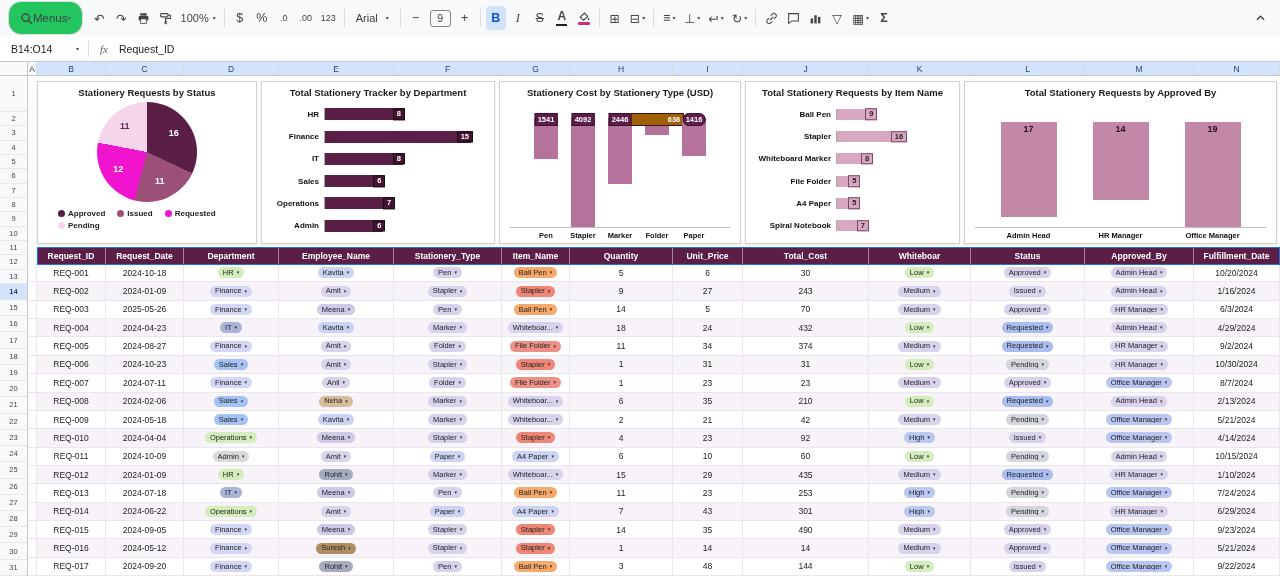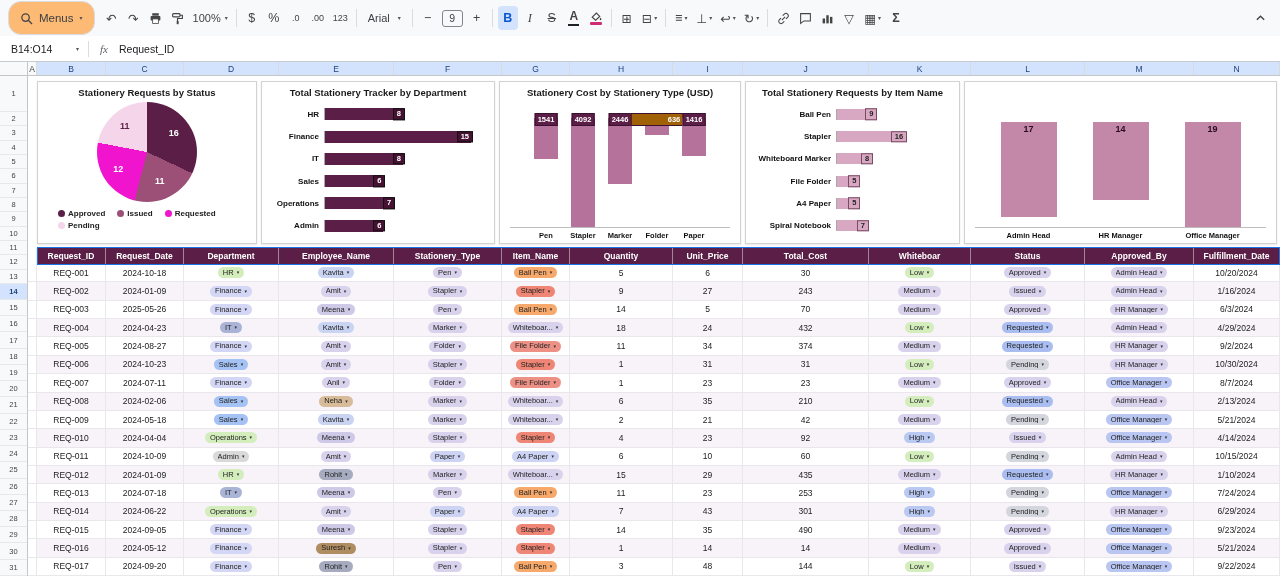--- a/index.html
+++ b/index.html
@@ -4,21 +4,21 @@
 <style>
   *{box-sizing:border-box;margin:0;padding:0}
   html,body{width:1280px;height:576px;overflow:hidden}
   body{font-family:"Liberation Sans","DejaVu Sans",sans-serif;background:#fff;color:#202124}
   :root{--cols:69px 78px 95px 115px 108px 68px 103px 70px 126px 102px 114px 109px minmax(0,1fr);
         --theme:#5b1e46;--selbg:#d3e3fd;--selblue:#1a73e8}
   .app{width:1280px;height:576px;display:flex;flex-direction:column}
 
   
   .toolbar{height:36px;flex:none;display:flex;align-items:center;gap:2px;padding:0 10px 0 8px;background:#f8f9fa;font-size:11.5px;color:#3c4043}
-  .menus-pill{display:flex;align-items:center;gap:6px;height:26px;padding:16px 11px;border-radius:13px;background:#fdba74;border:1px solid #dadce0;margin-right:5px;cursor:pointer}
+  .menus-pill{display:flex;align-items:center;height:26px;padding:16px 11px;border-radius:13px;background:#22c55e;border:1px solid #dadce0;margin-right:5px;cursor:pointer}
   .tbi{min-width:20px;height:24px;padding:0 3px;display:flex;align-items:center;justify-content:center;border-radius:4px;font-size:12.5px;color:#444;gap:2px;flex:none}
   .tbi.small{font-size:9px;letter-spacing:0}
   .tbi.active{background:var(--selbg);color:#0b57d0;font-weight:bold}
   .bold{font-weight:bold}
   .italic{font-style:italic;font-family:"Liberation Serif",serif}
   .strike{text-decoration:line-through}
   .caret{font-size:6px;color:#555;line-height:1}
   .tbd{width:1px;height:18px;background:#dadce0;margin:0 3px;flex:none}
   .size-box{width:21px;height:17px;border:1px solid #80868b;border-radius:3px;display:flex;align-items:center;justify-content:center;font-size:10.5px;margin:0 2px;flex:none}
   .font-select{display:flex;align-items:center;gap:8px;padding:0 6px;font-size:11px;height:24px}
@@ -401,21 +401,21 @@
                 <div class="vb-plot">
                   <div class="vb-bar" style="height: 15.5425%; background: rgb(181, 114, 154);">
                     <span class="vb-val" style="background: #a16207; color: rgb(255, 255, 255); padding-left: 36px;">636</span>
                   </div>
                 </div>
                 <div class="vb-label">Folder</div>
               </div>
               <div class="vb-col">
                 <div class="vb-plot">
                   <div class="vb-bar" style="height: 34.6041%; background: rgb(181, 114, 154);">
-                    <span class="vb-val" style="background: rgb(91, 30, 70); color: rgb(255, 255, 255);">1416</span>
+                    <span class="vb-val" style="background: rgb(91, 30, 70); color: rgb(255, 255, 255); border-radius: 6px;">1416</span>
                   </div>
                 </div>
                 <div class="vb-label">Paper</div>
               </div>
               <div class="vb-axis"></div>
             </div>
         </div>
         <div class="chart-panel p4">
           <div class="chart-title">Total Stationery Requests by Item Name</div>
           <div class="chart-body hchart">
@@ -463,20 +463,21 @@
                 <div class="hb-label">Spiral Notebook</div>
                 <div class="hb-track">
                   <div class="hb-bar" style="width: 27.125%; background: rgb(216, 167, 193);">
                     <span class="hb-val" style="background: rgb(216, 167, 193); color: rgb(34, 34, 34); border-color: rgb(122, 74, 99);">7</span>
                   </div>
                 </div>
               </div>
             </div>
         </div>
         <div class="chart-panel p5">
+          <div class="chart-title">Total Stationery Requests by Approved By</div>
           <div class="chart-body vchart">
               <div class="vb-col">
                 <div class="vb-plot">
                   <div class="vb-bar" style="height: 89.4737%; background: rgb(195, 135, 168);">
                     <span class="vb-val">17</span>
                   </div>
                 </div>
                 <div class="vb-label">Admin Head</div>
               </div>
               <div class="vb-col">

